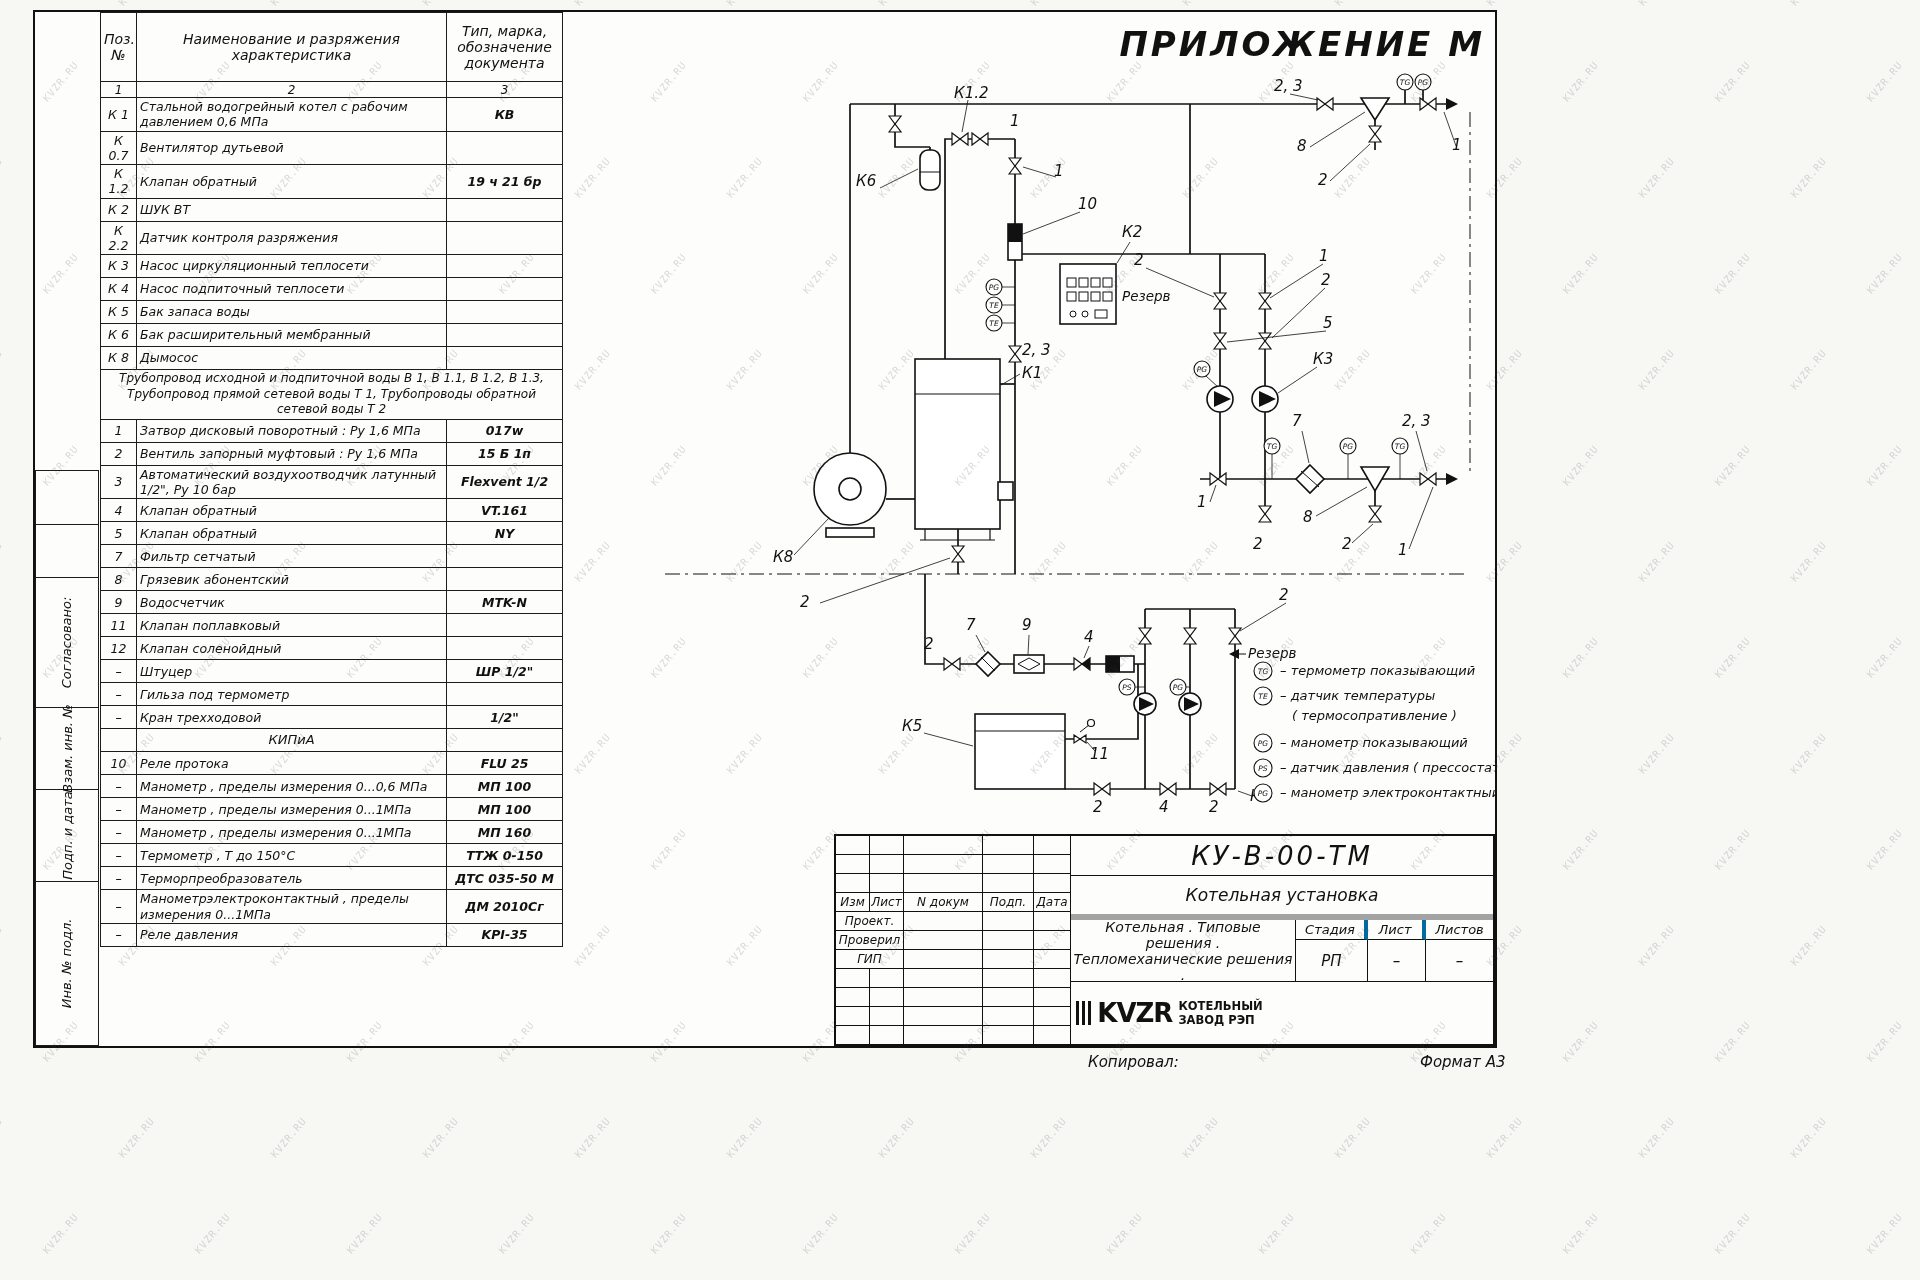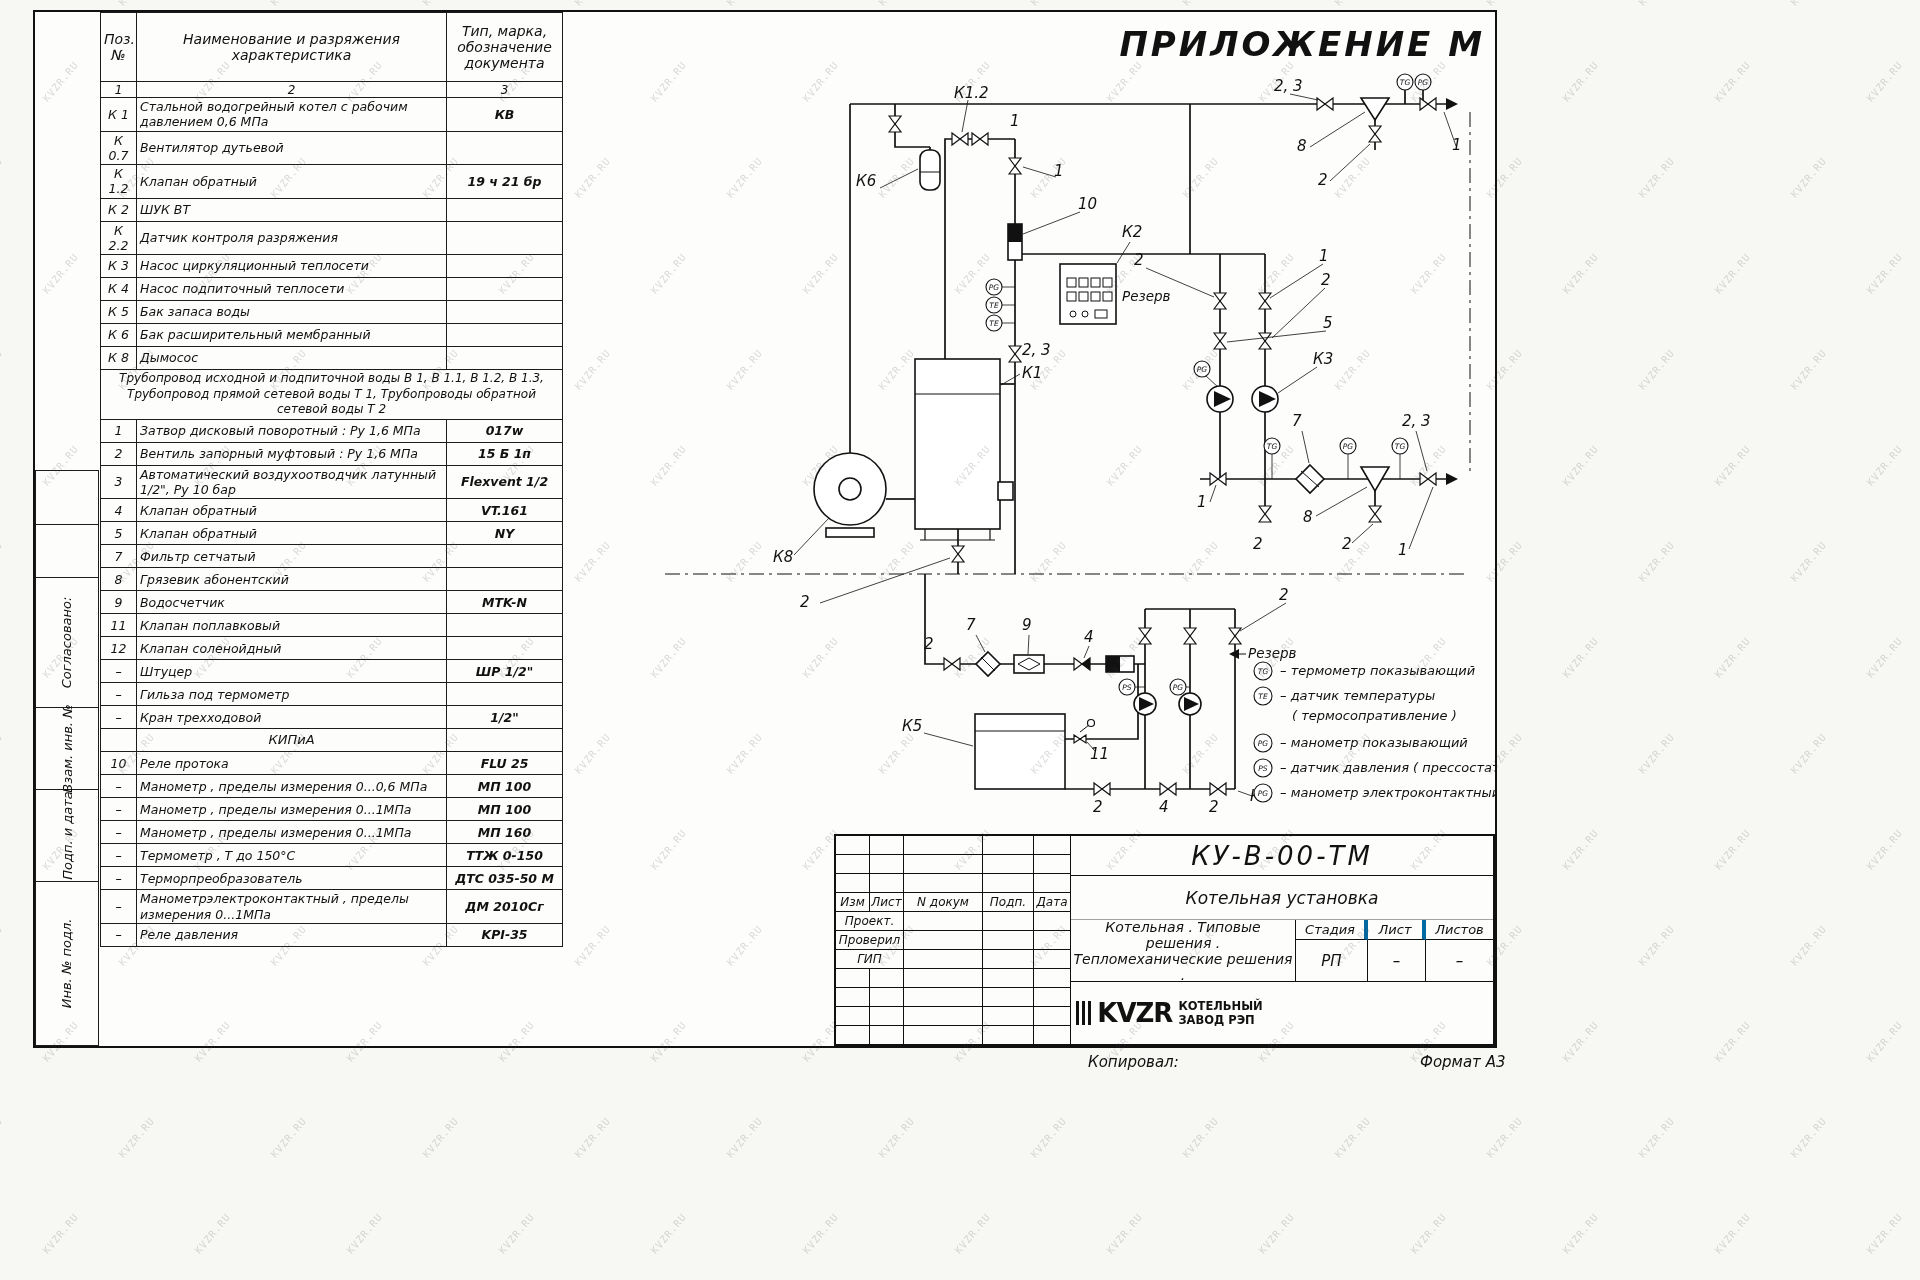--- a/index.html
+++ b/index.html
@@ -41,21 +41,21 @@
   .titleblock{position:absolute;right:0;bottom:0;width:657px;height:208px;border:2px solid #111;
               box-sizing:content-box;display:flex;background:#fdfdfb;}
   .tb-left{width:235px;box-sizing:border-box;}
   .tb-row{display:flex;height:19px;box-sizing:border-box;}
   .tb-cell{box-sizing:border-box;border-right:1px solid #111;border-bottom:1px solid #111;
            font:italic 12px "DejaVu Sans",sans-serif;display:flex;align-items:center;justify-content:center;
            overflow:hidden;white-space:nowrap;}
   .tb-right{width:422px;box-sizing:border-box;}
   .tb-docnum{height:40px;border-bottom:1px solid #111;display:flex;align-items:center;justify-content:center;
              font:italic 26px "DejaVu Sans",sans-serif;letter-spacing:3px;box-sizing:border-box;}
-  .tb-object{height:44px;border-bottom:1px solid #a3a3a3;display:flex;align-items:center;justify-content:center;
+  .tb-object{height:44px;border-bottom:6px solid #a3a3a3;display:flex;align-items:center;justify-content:center;
              font:italic 17px "DejaVu Sans",sans-serif;box-sizing:border-box;}
   .tb-mid{height:62px;border-bottom:1px solid #111;display:flex;box-sizing:border-box;}
   .tb-desc{width:225px;border-right:1px solid #111;box-sizing:border-box;display:flex;flex-direction:column;
            align-items:center;justify-content:center;font:italic 14px "DejaVu Sans",sans-serif;text-align:center;}
   .tb-stage{width:197px;box-sizing:border-box;display:flex;flex-direction:column;}
   .tb-stage-head{display:flex;height:20px;box-sizing:border-box;}
   .tb-stage-head div{box-sizing:border-box;border-right:4px solid #0369a1;border-bottom:1px solid #111;
            font:italic 13px "DejaVu Sans",sans-serif;display:flex;align-items:center;justify-content:center;}
   .tb-stage-vals{display:flex;flex:1;}
   .tb-stage-vals div{box-sizing:border-box;border-right:1px solid #111;

